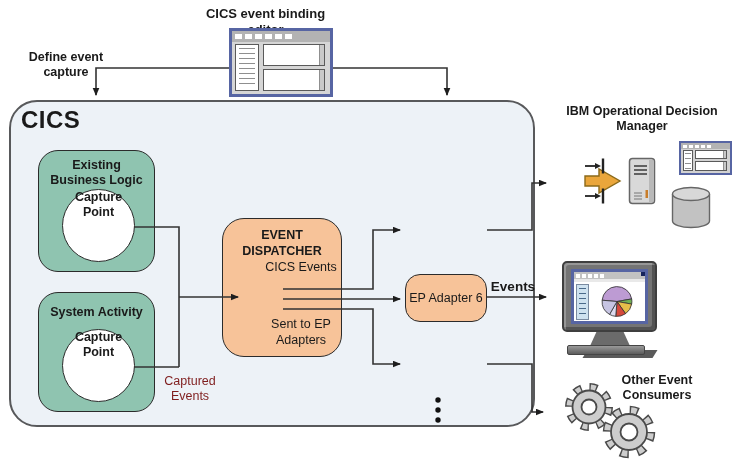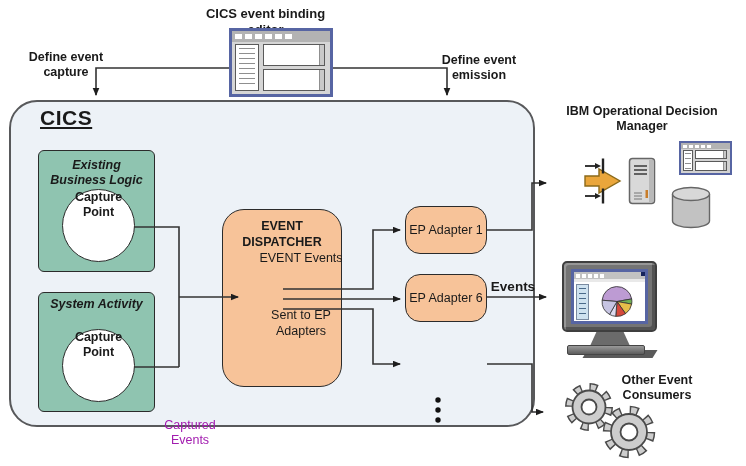--- a/index.html
+++ b/index.html
@@ -2,44 +2,44 @@
 <html style="--teal: #8fc4b0; --orange: #f7c399; --cics-bg: #edf2f7; --cics-border: #58595b; --box-border: #2b2b2b; --connector: #333333; --frame-blue: #5765a3; --gold: #eaa63b; --monitor-gray: #747474; --gear-gray: #cdcdcd;"><head>
 <meta charset="utf-8">
 <style>
   html,body{margin:0;padding:0;background:#fff;}
   #stage{
     position:relative;width:746px;height:466px;background:#fff;overflow:hidden;
     font-family:"Liberation Sans","DejaVu Sans",sans-serif;color:#1a1a1a;
   }
   .t{position:absolute;font-size:12.5px;line-height:1.22;text-align:center;color:#1a1a1a;}
   .bold{font-weight:bold;}
-  .gray{color:#a21caf;margin-top:44px;}
+  .gray{color:#7f1d1d;}
 
   
   .cics-box{
     position:absolute;left:9px;top:100px;width:526px;height:327px;
     background:var(--cics-bg,#edf2f7);border:2px solid var(--cics-border,#58595b);
     border-radius:28px;box-sizing:border-box;
   }
-  .cics-label{position:absolute;left:40px;top:106px;font-size:21px;font-weight:bold;letter-spacing:.5px;text-decoration:underline;}
+  .cics-label{position:absolute;left:21px;top:106px;font-size:24px;font-weight:bold;letter-spacing:.5px;}
 
   .teal-box{
     position:absolute;width:117px;background:var(--teal,#8fc4b0);
-    border:1.4px solid var(--box-border,#2b2b2b);border-radius:6px;box-sizing:border-box;font-style:italic;
+    border:1.4px solid var(--box-border,#2b2b2b);border-radius:20px;box-sizing:border-box;
   }
   .teal-title{font-weight:bold;font-size:12.5px;text-align:center;line-height:1.2;padding:7px 4px 0;}
   .capture-circle{
     position:absolute;width:73px;height:73px;border-radius:50%;background:#fff;
     border:1.4px solid var(--box-border,#2b2b2b);box-sizing:border-box;
     display:flex;justify-content:center;
     font-weight:bold;font-size:12.5px;text-align:center;line-height:1.2;
   }
 
   .dispatcher{
-    position:absolute;left:222px;top:209px;width:120px;height:178px;
+    position:absolute;left:222px;top:218px;width:120px;height:139px;
     background:var(--orange,#f7c399);border:1.5px solid var(--box-border,#2b2b2b);
     border-radius:22px;box-sizing:border-box;
   }
   .disp-title{position:absolute;top:9px;left:0;width:100%;text-align:center;font-weight:bold;font-size:12.5px;line-height:1.25;}
   .disp-top{position:absolute;top:41px;left:36px;width:84px;text-align:center;font-size:12.5px;}
   .disp-bottom{position:absolute;top:98px;left:38px;width:80px;text-align:center;font-size:12.5px;line-height:1.25;}
 
   .adapter{
     position:absolute;left:405px;width:82px;height:48px;
     background:var(--orange,#f7c399);border:1.5px solid var(--box-border,#2b2b2b);
@@ -99,37 +99,34 @@
   <div class="cics-label">CICS</div>
 
   <div class="teal-box" style="left:38px;top:150px;height:122px;">
     <div class="teal-title">Existing Business Logic</div>
   </div>
   <div class="capture-circle" style="left:62px;top:189px;">
     <span>Capture Point</span>
   </div>
 
   <div class="teal-box" style="left:38px;top:292px;height:120px;">
-    <div class="teal-title" style="padding-top:4px;">System Activity</div>
+    <div class="teal-title" style="padding-top:12px;">System Activity</div>
   </div>
   <div class="capture-circle" style="left:62px;top:329px;">
     <span>Capture Point</span>
   </div>
 
   <div class="t gray" style="left:158px;top:374px;width:64px;">Captured Events</div>
 
   <div class="dispatcher">
     <div class="disp-title">EVENT DISPATCHER</div>
-    <div class="disp-top">EVENT Events</div>
+    <div class="disp-top">CICS Events</div>
     <div class="disp-bottom">Sent to EP Adapters</div>
   </div>
 
-  <div class="adapter" style="top:206px;">
-    <span>EP Adapter 1</span>
-  </div>
   <div class="adapter" style="top:274px;">
     <span>EP Adapter 6</span>
   </div>
 
   <div class="t bold" style="left:486px;top:279px;width:54px;font-size:13.5px;text-align:center;">Events</div>
 
   <div class="t bold" style="left:188px;top:6px;width:155px;font-size:13px;">CICS event binding editor</div>
 
   <div class="editor-window">
     <div class="ew-titlebar">
@@ -147,21 +144,20 @@
       <div class="pane" style="left:31px;top:2px;width:62px;height:22px;">
           <div class="sb"></div>
         </div>
       <div class="pane" style="left:31px;top:27px;width:62px;height:22px;">
           <div class="sb"></div>
         </div>
     </div>
   </div>
 
   <div class="t bold" style="left:25px;top:50px;width:82px;">Define event capture</div>
-  <div class="t bold" style="left:440px;top:53px;width:78px;">Define event emission</div>
 
   <div class="t bold" style="left:566px;top:104px;width:152px;">IBM Operational Decision Manager</div>
 
   <svg style="position:absolute;left:583px;top:155px;" width="42" height="50" viewBox="0 0 42 50">
     <polygon points="2,21 16,21 16,14 37,26 16,38 16,31 2,31" fill="var(--gold,#eaa63b)" stroke="#8a6a1a" stroke-width="1.4"></polygon>
     <line x1="2" y1="11" x2="12" y2="11" stroke="#222" stroke-width="1.8"></line>
     <polygon points="12,8 18,11 12,14" fill="#222"></polygon>
     <line x1="20" y1="3.5" x2="20" y2="18.5" stroke="#222" stroke-width="2.4"></line>
     <line x1="2" y1="41" x2="12" y2="41" stroke="#222" stroke-width="1.8"></line>
     <polygon points="12,38 18,41 12,44" fill="#222"></polygon>

